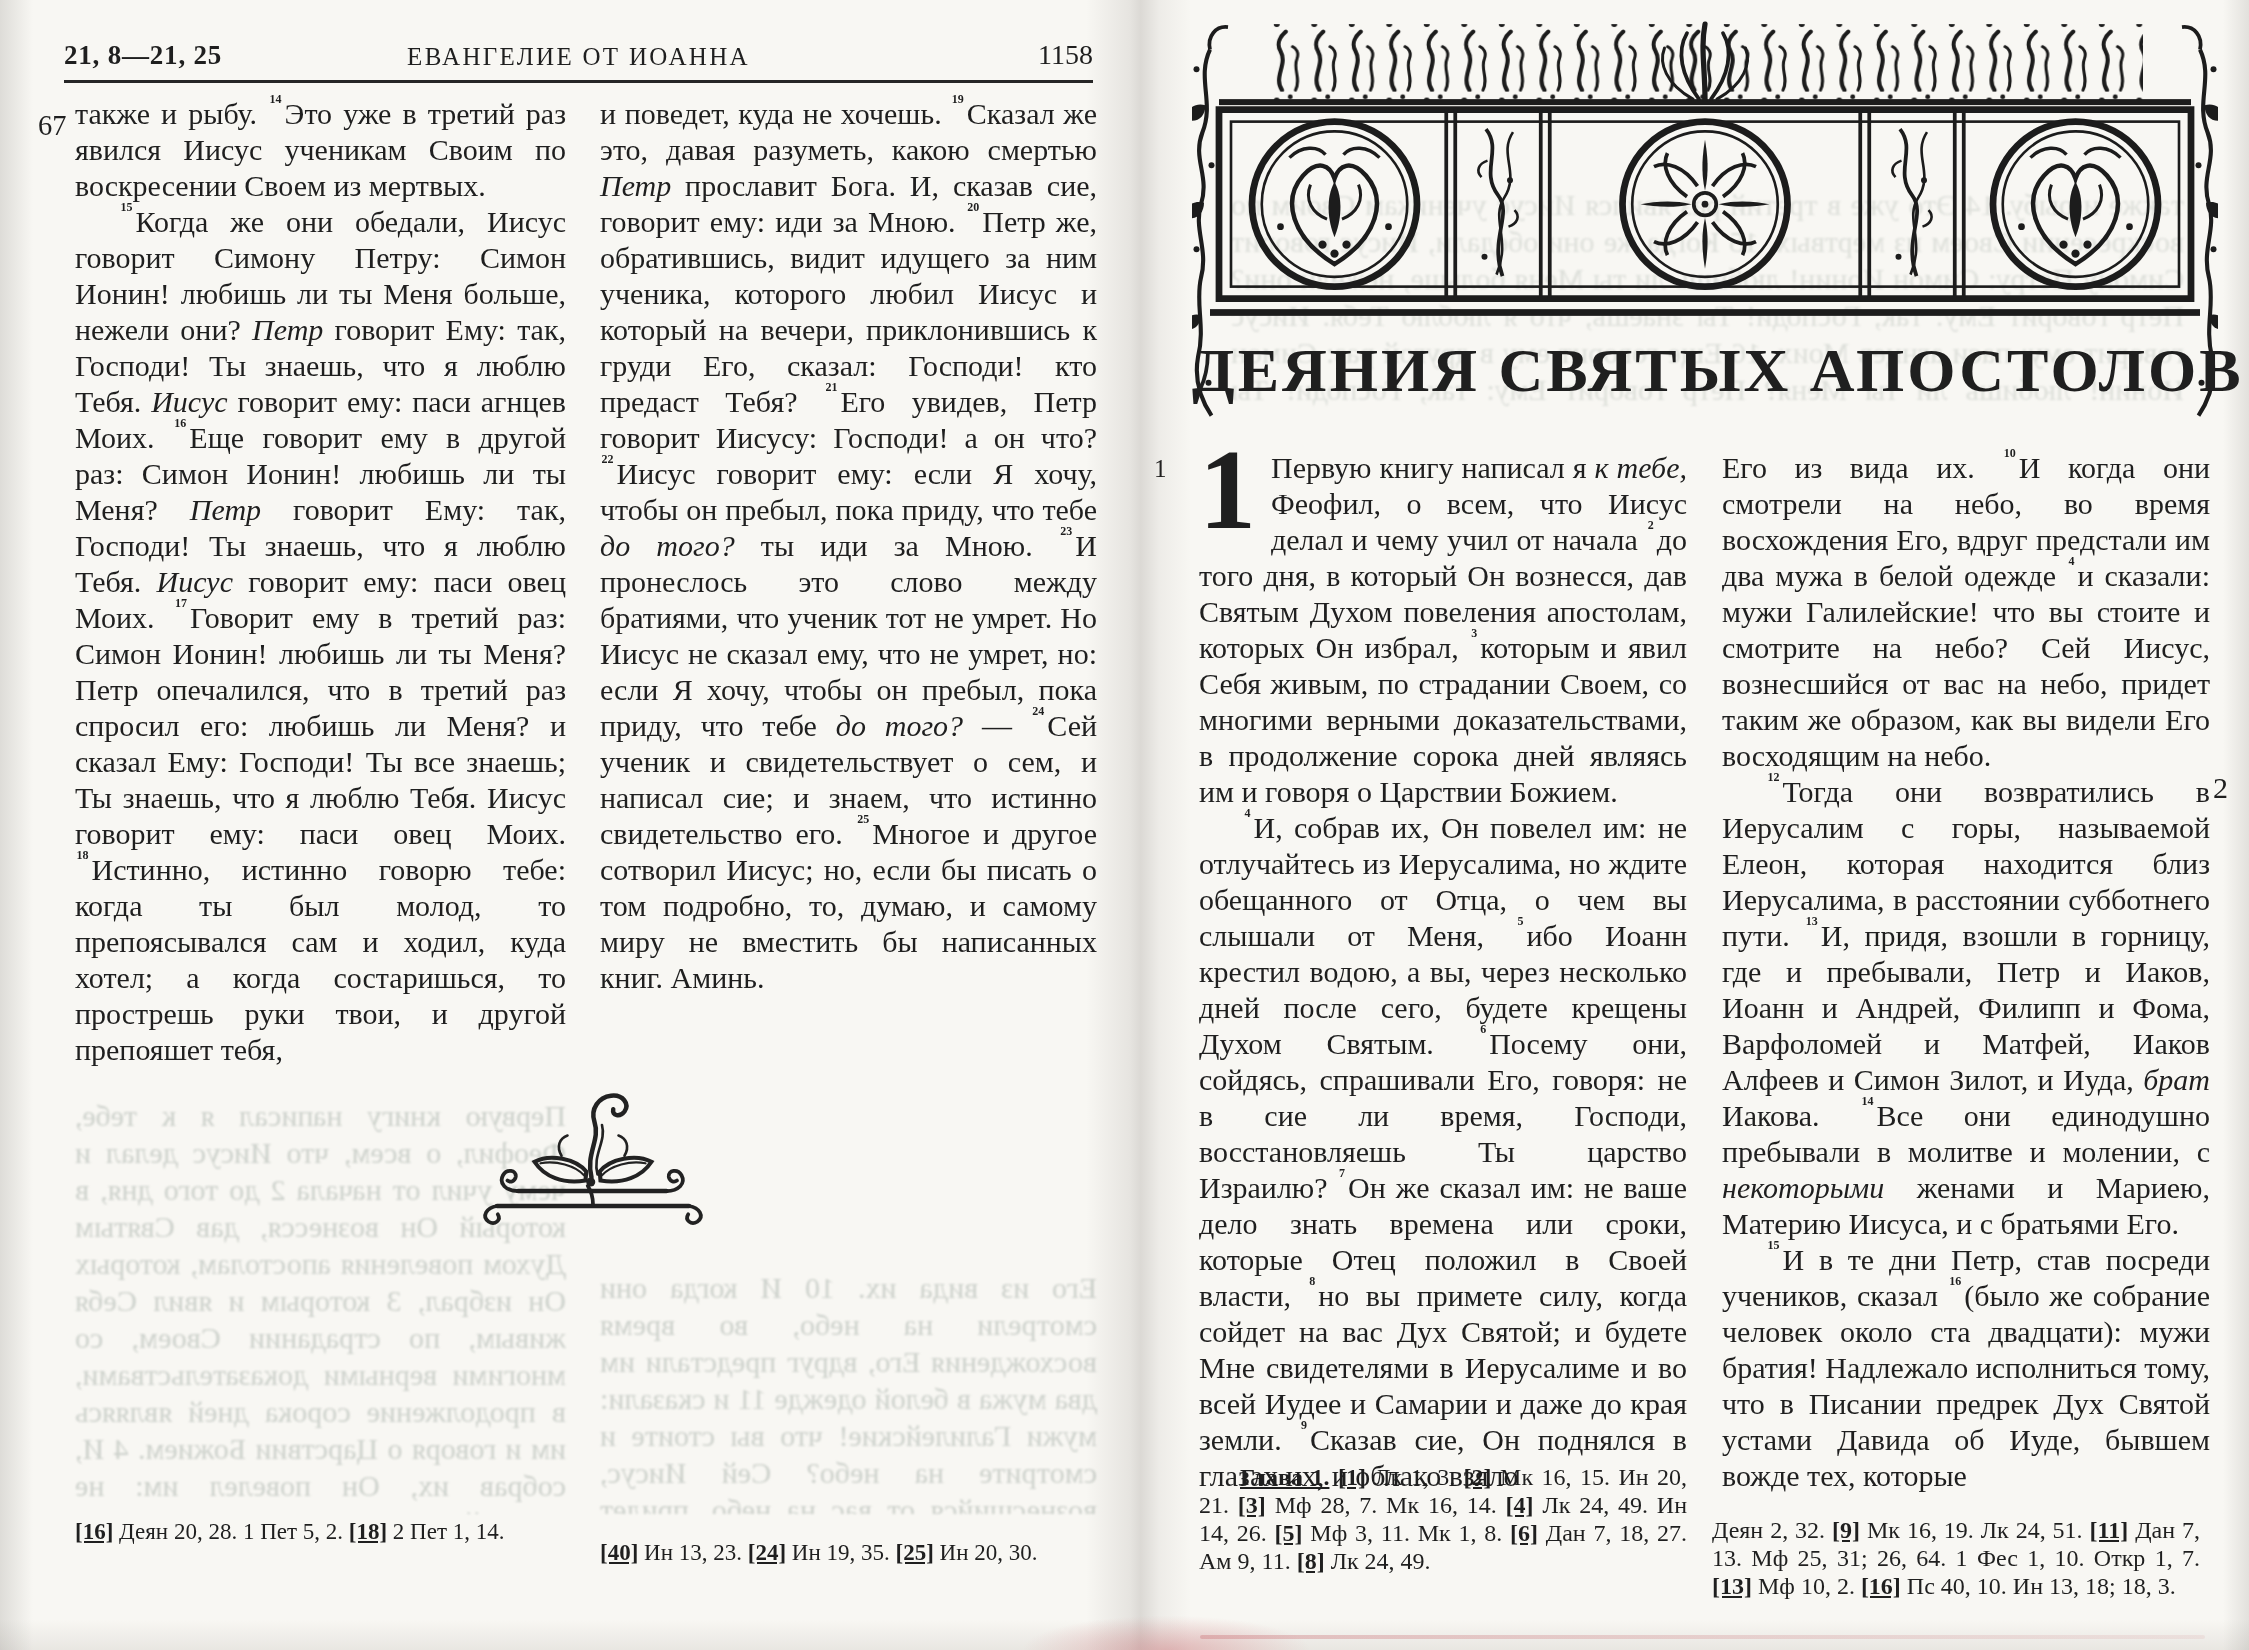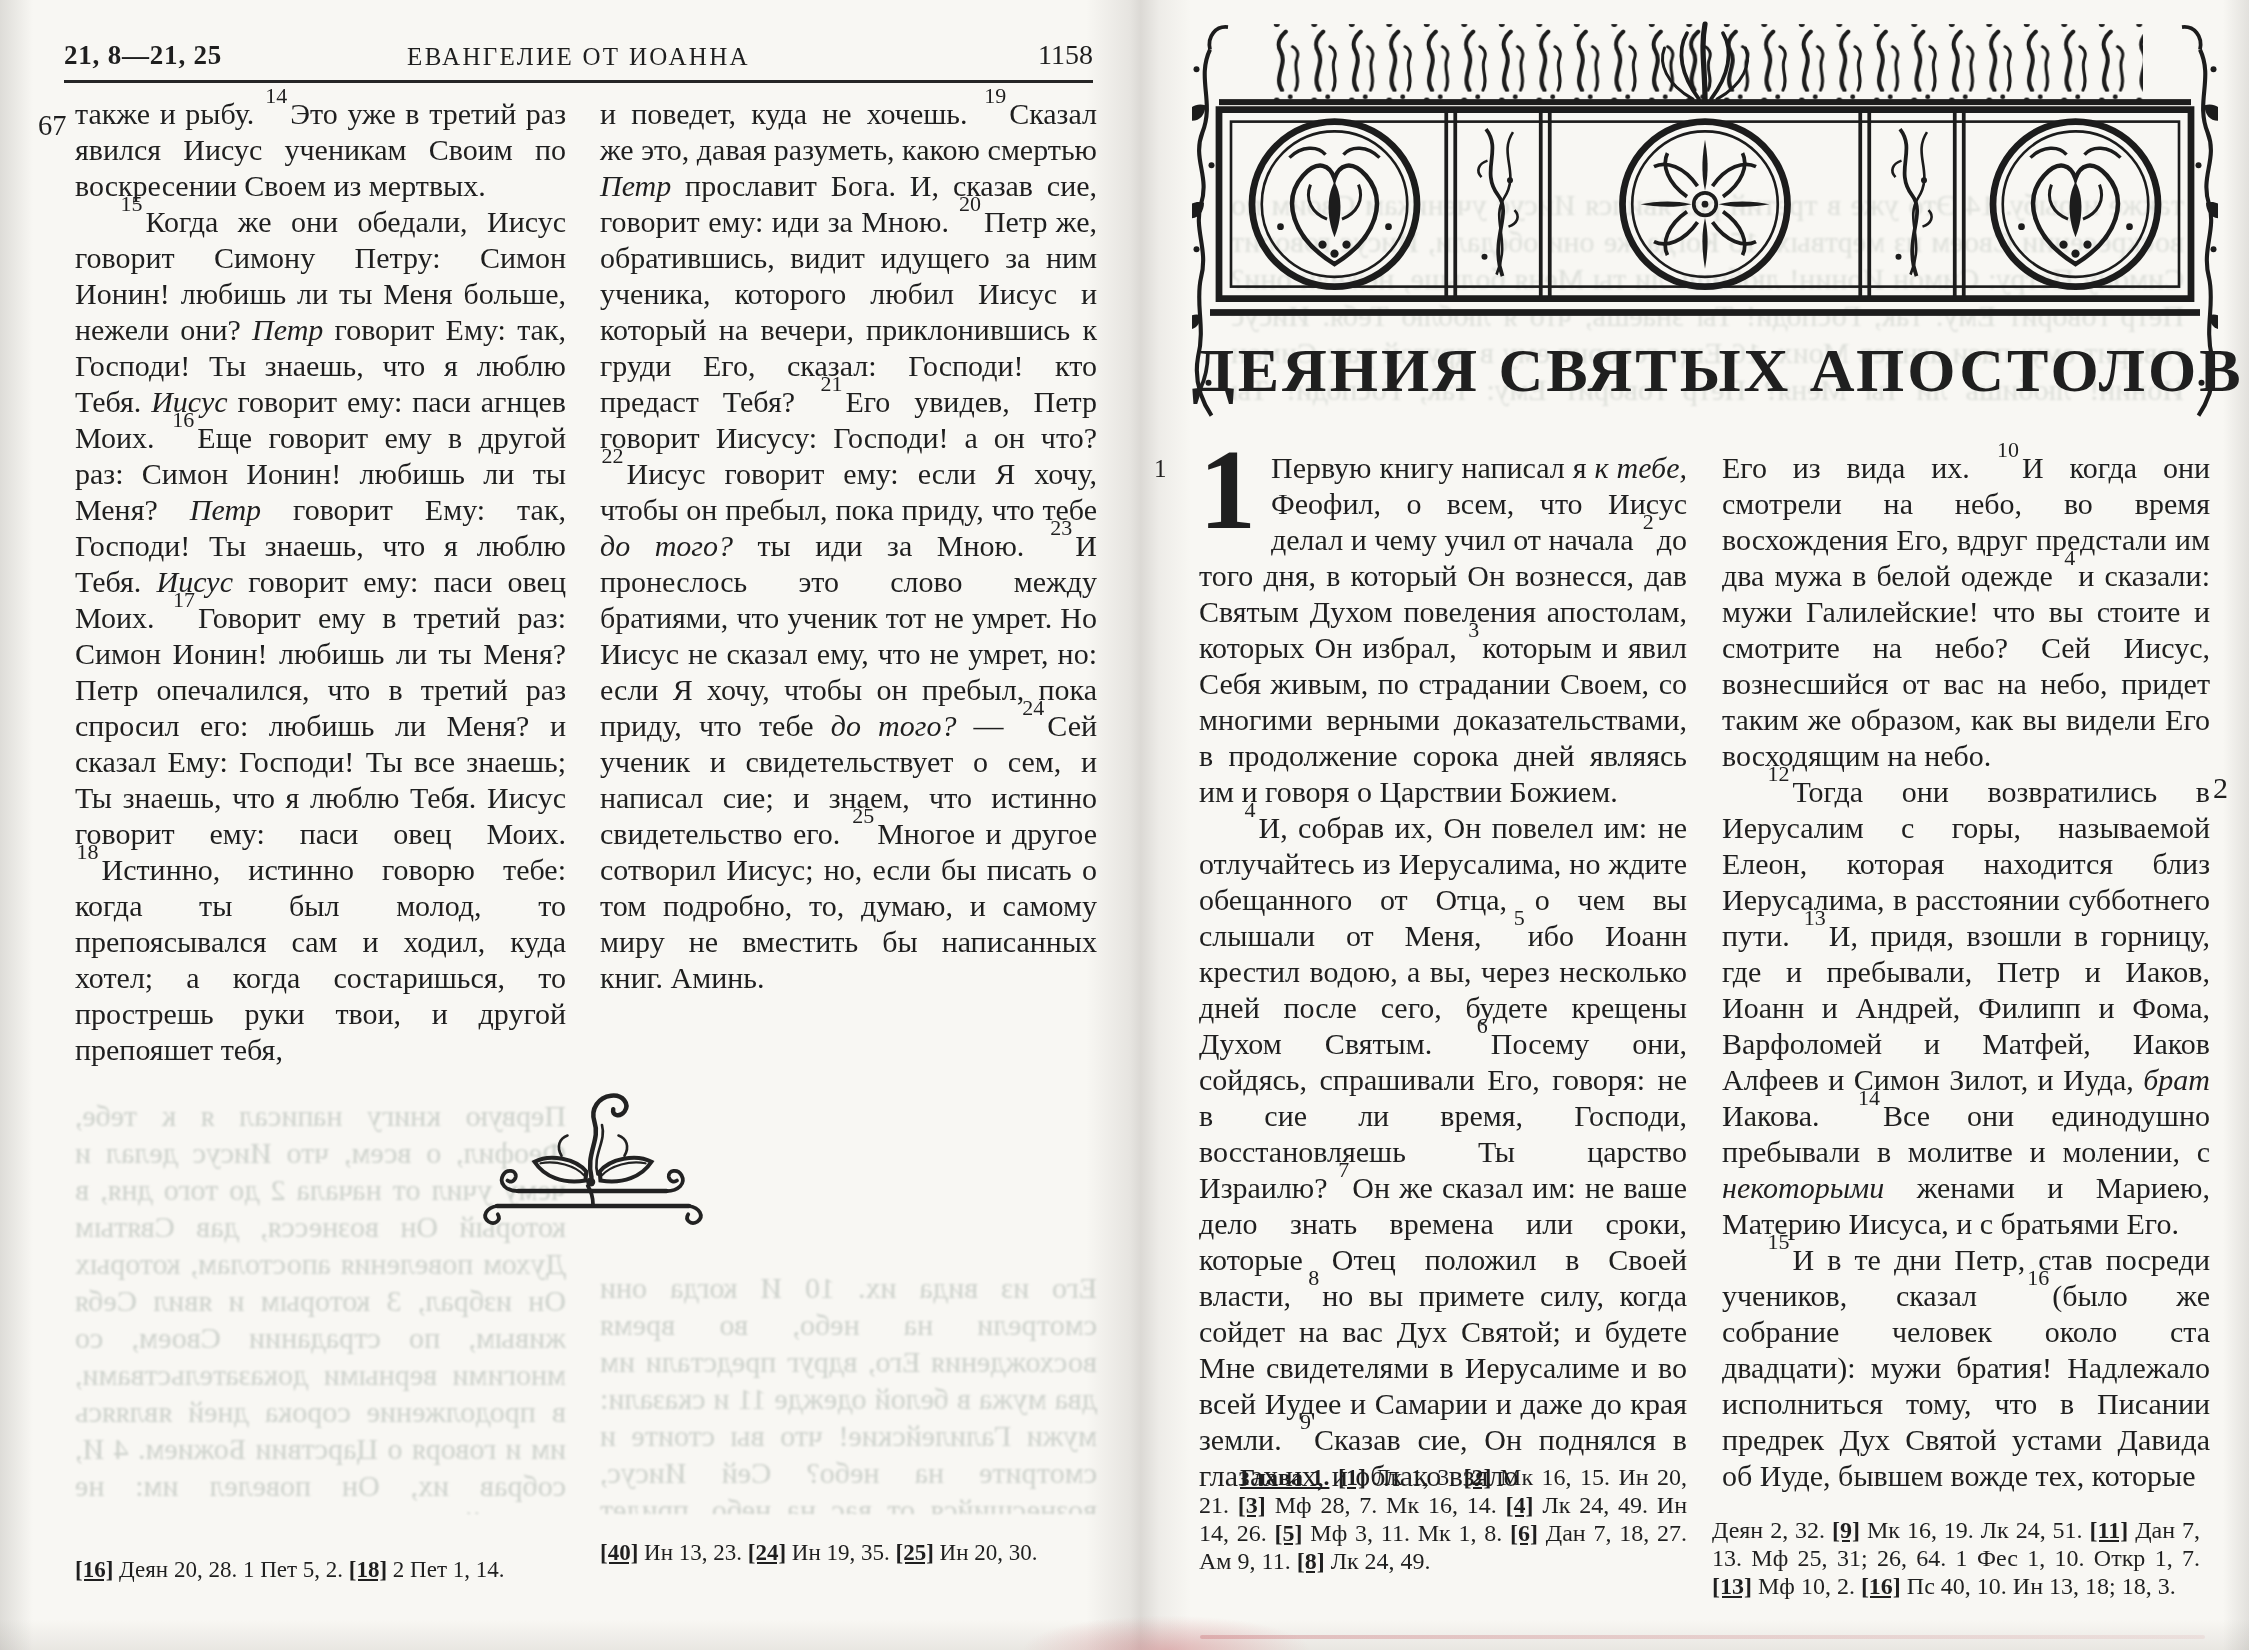--- a/index.html
+++ b/index.html
@@ -20,29 +20,29 @@
   #l-margin-num{position:absolute;left:38px;top:110px;font-size:28.5px;font-weight:400;z-index:3;}
 
   .col{position:absolute;z-index:3;}
   #l-col1{left:75px;top:96px;width:491px;}
   #l-col2{left:600px;top:96px;width:497px;}
   #r-col1{left:51px;top:450px;width:488px;}
   #r-col2{left:574px;top:450px;width:488px;}
 
   .para{margin:0;font-size:30px;line-height:36px;text-align:justify;}
   .para.indent{text-indent:44px;}
-  sup.vnum{font-size:22px;line-height:0;position:relative;top:-10.5px;margin:0 3px 0 1.5px;font-weight:400;}
+  sup.vnum{font-size:12px;line-height:0;position:relative;top:-10.5px;margin:0 3px 0 1.5px;font-weight:700;}
 
   .dropcap{float:left;font-size:114px;line-height:75px;height:75px;
     padding:1.5px 15px 0 0;font-weight:700;}
 
   
   .fn{position:absolute;font-size:24px;line-height:28px;z-index:3;}
   .fn b{font-weight:700;text-decoration:underline;}
-  #l-fn1{left:75px;top:1518px;width:570px;white-space:nowrap;font-size:23px;margin-top:38px;}
+  #l-fn1{left:75px;top:1518px;width:570px;white-space:nowrap;font-size:23px;}
   #l-fn2{left:600px;top:1539px;width:570px;white-space:nowrap;font-size:23px;}
   #r-fn1{left:51px;top:1463px;width:488px;text-align:justify;text-indent:41px;}
   #r-fn2{left:564px;top:1472px;width:488px;text-align:justify;margin-top:44px;}
 
   
   #acts-title{position:absolute;left:44px;top:335px;width:1019px;margin:0;
     text-align:right;font-size:62px;font-weight:700;letter-spacing:3px;
     white-space:nowrap;z-index:3;font-family:"Liberation Serif",serif;}
   #r-margin-left{position:absolute;left:6px;top:455px;font-size:25px;z-index:3;}
   #r-margin-right{position:absolute;left:1065px;top:771px;font-size:30px;z-index:3;}

